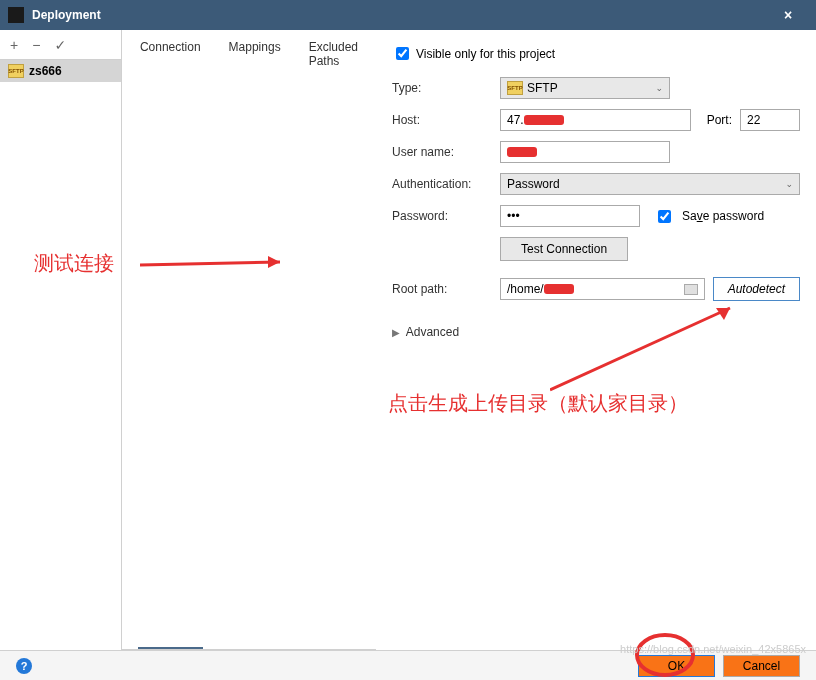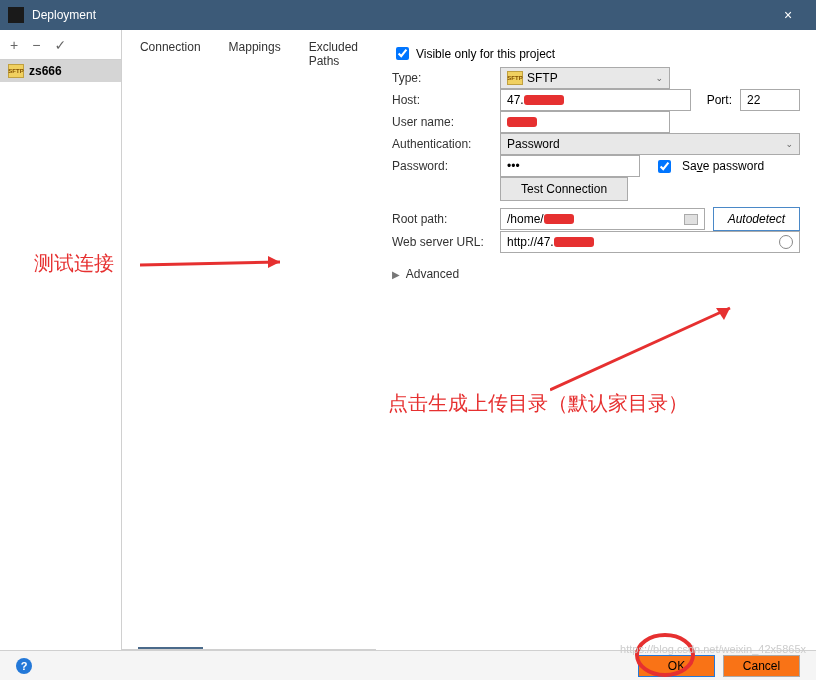--- a/index.html
+++ b/index.html
@@ -13,20 +13,21 @@
       overflow: hidden;
       position: relative;
     }
     .titlebar {
       background: #3c5a78;
       color: #fff;
       height: 30px;
       display: flex;
       align-items: center;
       padding: 0 8px;
+      font-weight: bold;
     }
     .titlebar .app-icon {
       width: 16px;
       height: 16px;
       background: #1a1a1a;
       margin-right: 8px;
       display: inline-block;
     }
     .titlebar .title {
       flex: 1;
@@ -100,20 +101,21 @@
       color: #333;
     }
     .tab.active {
       border-bottom: 2px solid #4a6a8a;
       font-weight: normal;
     }
     .form {
       padding: 14px 16px;
       display: flex;
       flex-direction: column;
+      gap: 10px;
     }
     .row {
       display: flex;
       align-items: center;
       gap: 8px;
     }
     .label {
       width: 100px;
       color: #333;
     }
@@ -342,30 +344,20 @@
         <div class="text-input" style="flex:1;display:flex;align-items:center;justify-content:space-between">
           <span style="display:flex;align-items:center">
             <span>/home/</span>
             <span class="redact" style="width:30px"></span>
           </span>
           <span class="folder-icon"></span>
         </div>
         <button class="btn btn-auto">Autodetect</button>
       </div>
 
-      <div class="row">
-        <span class="label">Web server URL:</span>
-        <div class="text-input" style="flex:1;display:flex;align-items:center;justify-content:space-between">
-          <span style="display:flex;align-items:center">
-            <span>http://47.</span>
-            <span class="redact" style="width:40px"></span>
-          </span>
-          <span class="globe-icon"></span>
-        </div>
-      </div>
 
       <div class="advanced">
         <span class="tri">▶</span>
         <span>Advanced</span>
       </div>
     </div>
   </div>
 </div>
 
 <div class="footer">

